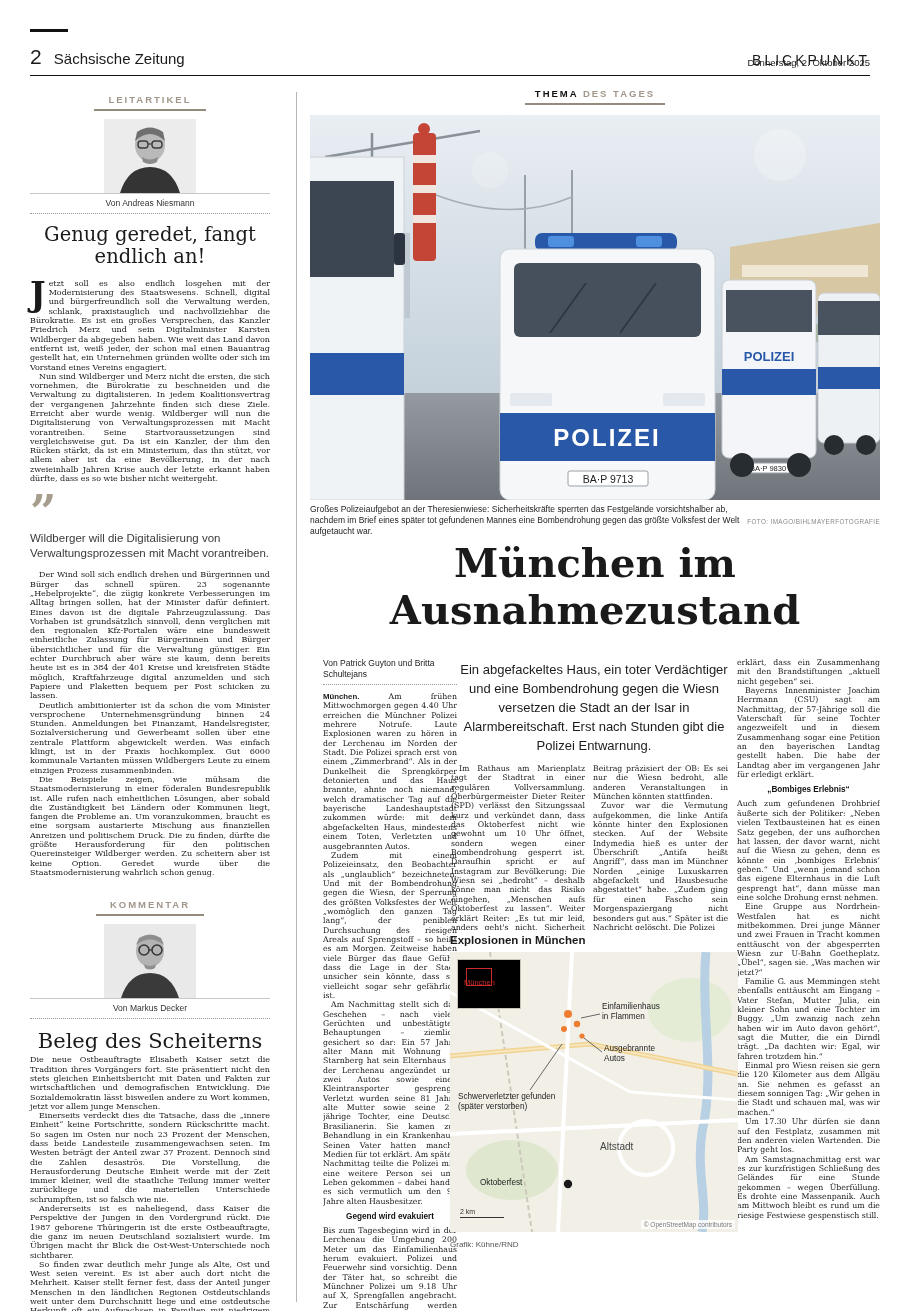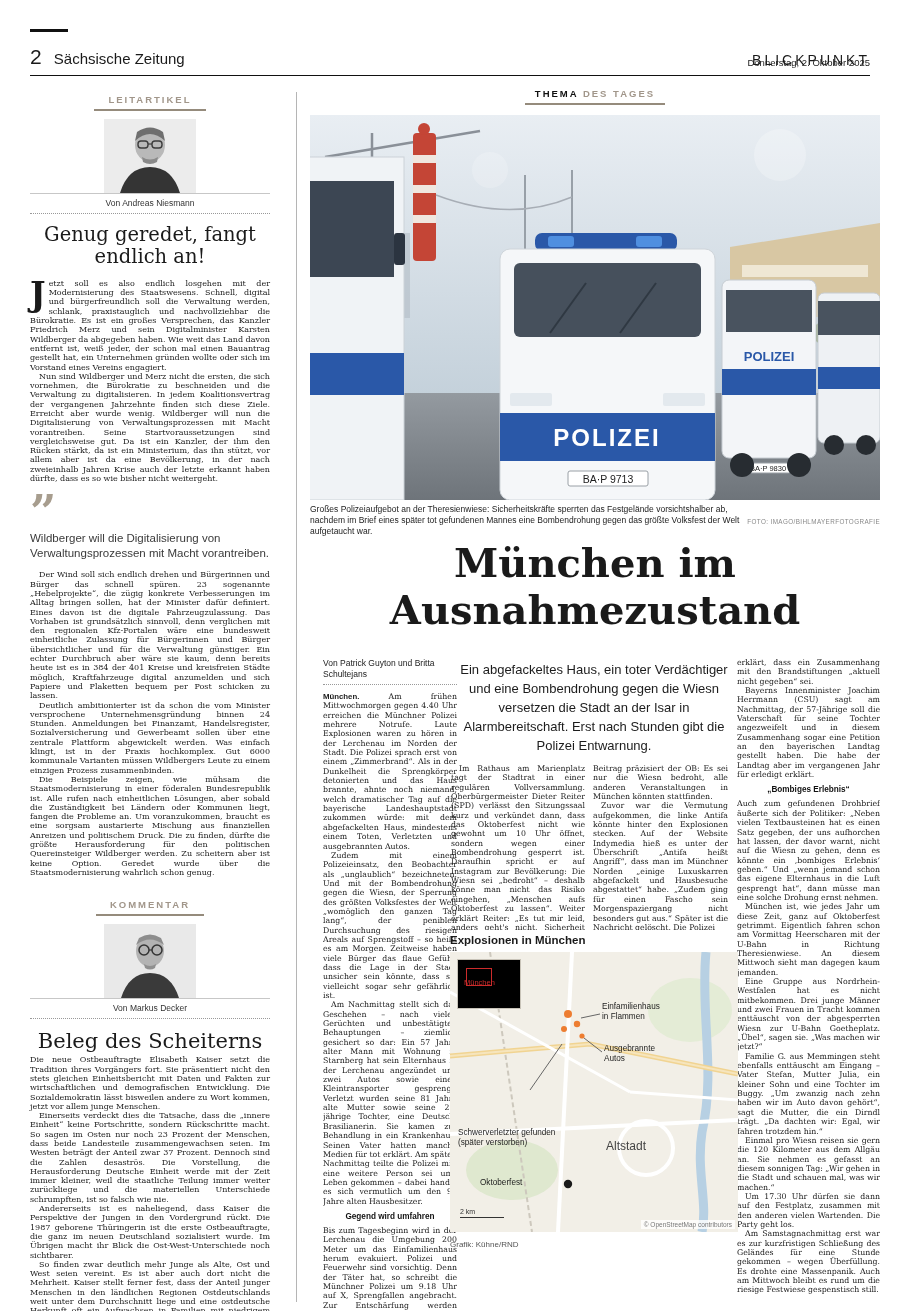--- a/index.html
+++ b/index.html
@@ -77,21 +77,21 @@
 
   .standfirst { position:absolute; left:146px; top:2px; width:276px; text-align:center;
                 font-family:"Liberation Sans",sans-serif; font-size:13px; line-height:19px; color:#1c1c1c; }
 
   
   .map { position:absolute; left:140px; top:276px; width:288px; }
   .map h3 { font-family:"Liberation Sans",sans-serif; font-size:11.5px; font-weight:700; margin-bottom:6px; }
   .map-canvas { position:relative; width:288px; height:280px; background:#f2efe7; overflow:hidden; }
   .maplabel { position:absolute; font-family:"Liberation Sans",sans-serif; font-size:8.2px;
               line-height:9.6px; color:#1d1d1d; white-space:pre-line; }
-  .maplabel.area { color:#444; font-size:12px;margin-left:6px; }
+  .maplabel.area { color:#444; font-size:10px; }
   .map-inset { position:absolute; left:7px; top:7px; width:64px; height:50px; background:#000000;
                border:1px solid #c8c3b8; }
   .map-inset .city { position:absolute; left:6px; top:18px; font-family:"Liberation Sans",sans-serif;
                      font-size:7.5px; color:#cc2b2b; }
   .map-inset .box { position:absolute; left:8px; top:8px; width:26px; height:18px; border:1.5px solid #cc2b2b; }
   .map-scale { position:absolute; left:10px; bottom:14px; font-family:"Liberation Sans",sans-serif;
                font-size:7px; color:#333; }
   .map-scale::after { content:""; display:block; width:42px; height:1px; background:#333; margin-top:2px;
                       border-left:1px solid #333; border-right:1px solid #333; }
   .map-attrib { position:absolute; right:3px; bottom:3px; background:rgba(255,255,255,.8);
@@ -263,21 +263,21 @@
 
     <h1 class="mainhead">München im Ausnahmezustand</h1>
 
     <div class="article">
       <div class="col c1">
         <div class="art-byline">Von Patrick Guyton und Britta Schultejans</div>
         <div class="art-body">
             <p><strong class="lead">München.</strong> Am frühen Mittwochmorgen gegen 4.40 Uhr erreichen die Münchner Polizei mehrere Notrufe. Laute Explosionen waren zu hören in der Lerchenau im Norden der Stadt. Die Polizei sprach erst von einem „Zimmerbrand“. Als in der Dunkelheit die Sprengkörper detonierten und das Haus brannte, ahnte noch niemand, welch dramatischer Tag auf die bayerische Landeshauptstadt zukommen würde: mit dem abgefackelten Haus, mindestens einem Toten, Verletzten und ausgebrannten Autos.</p>
             <p>Zudem mit einem Polizeieinsatz, den Beobachter als „unglaublich“ bezeichneten. Und mit der Bombendrohung gegen die Wiesn, der Sperrung des größten Volksfestes der Welt „womöglich den ganzen Tag lang“, der peniblen Durchsuchung des riesigen Areals auf Sprengstoff – so heißt es am Morgen. Zeitweise haben viele Bürger das flaue Gefühl, dass die Lage in der Stadt unsicher sein könnte, dass sie vielleicht sogar sehr gefährlich ist.</p>
             <p>Am Nachmittag stellt sich das Geschehen – nach vielen Gerüchten und unbestätigten Behauptungen – ziemlich gesichert so dar: Ein 57 Jahre alter Mann mit Wohnung in Starnberg hat sein Elternhaus in der Lerchenau angezündet und zwei Autos sowie einen Kleintransporter gesprengt. Verletzt wurden seine 81 Jahre alte Mutter sowie seine 21-jährige Tochter, eine Deutsch-Brasilianerin. Sie kamen zur Behandlung in ein Krankenhaus. Seinen Vater hatten manche Medien für tot erklärt. Am späten Nachmittag teilte die Polizei mit, eine weitere Person sei ums Leben gekommen – dabei handle es sich vermutlich um den 90 Jahre alten Hausbesitzer.</p>
-            <h4>Gegend wird umfahren</h4>
+            <h4>Gegend wird evakuiert</h4>
             <p>Bis zum Tagesbeginn wird in der Lerchenau die Umgebung 200 Meter um das Einfamilienhaus herum evakuiert. Polizei und Feuerwehr sind vorsichtig. Denn der Täter hat, so schreibt die Münchner Polizei um 9.18 Uhr auf X, Sprengfallen angebracht. Zur Entschärfung werden Spezialisten hinzugezogen. Auf den großen Straßen geht nichts mehr, Autofahrer sollen die Gegend weiträumig umfahren. In zwei Schulen fällt der Unterricht aus.</p>
           </div>
       </div>
 
       <div class="standfirst">Ein abgefackeltes Haus, ein toter Verdächtiger und eine Bombendrohung gegen die Wiesn versetzen die Stadt an der Isar in Alarmbereitschaft. Erst nach Stunden gibt die Polizei Entwarnung.</div>
 
       <div class="col c2">
         <div class="art-body">
             <p class="ind">Im Rathaus am Marienplatz tagt der Stadtrat in einer regulären Vollversammlung. Oberbürgermeister Dieter Reiter (SPD) verlässt den Sitzungssaal kurz und verkündet dann, dass das Oktoberfest nicht wie gewohnt um 10 Uhr öffnet, sondern wegen einer Bombendrohung gesperrt ist. Daraufhin spricht er auf Instagram zur Bevölkerung: Die Wiesn sei „bedroht“ – deshalb könne man nicht das Risiko eingehen, „Menschen aufs Oktoberfest zu lassen“. Weiter erklärt Reiter: „Es tut mir leid, anders geht's nicht. Sicherheit geht vor.“ In einem späteren</p>
           </div>
@@ -287,21 +287,20 @@
             <p>Beitrag präzisiert der OB: Es sei nur die Wiesn bedroht, alle anderen Veranstaltungen in München könnten stattfinden.</p>
             <p>Zuvor war die Vermutung aufgekommen, die linke Antifa könnte hinter den Explosionen stecken. Auf der Website Indymedia hieß es unter der Überschrift „Antifa heißt Angriff“, dass man im Münchner Norden „einige Luxuskarren abgefackelt und Hausbesuche abgestattet“ habe. „Zudem ging für einen Fascho sein Morgenspaziergang nicht besonders gut aus.“ Später ist die Nachricht gelöscht. Die Polizei</p>
           </div>
       </div>
       <div class="col c4">
         <div class="art-body">
             <p>erklärt, dass ein Zusammenhang mit den Brandstiftungen „aktuell nicht gegeben“ sei.</p>
             <p>Bayerns Innenminister Joachim Herrmann (CSU) sagt am Nachmittag, der 57-Jährige soll die Vaterschaft für seine Tochter angezweifelt und in diesem Zusammenhang sogar eine Petition an den bayerischen Landtag gestellt haben. Die habe der Landtag aber im vergangenen Jahr für erledigt erklärt.</p>
             <h4>„Bombiges Erlebnis“</h4>
             <p>Auch zum gefundenen Drohbrief äußerte sich der Politiker: „Neben vielen Textbausteinen hat es einen Satz gegeben, der uns aufhorchen hat lassen, der davor warnt, nicht auf die Wiesn zu gehen, denn es könnte ein ‚bombiges Erlebnis‘ geben.“ Und „wenn jemand schon das eigene Elternhaus in die Luft gesprengt hat“, dann müsse man eine solche Drohung ernst nehmen.</p>
-            <p>München ist, wie jedes Jahr um diese Zeit, ganz auf Oktoberfest getrimmt. Eigentlich fahren schon am Vormittag Heerscharen mit der U-Bahn in Richtung Theresienwiese. An diesem Mittwoch sieht man dagegen kaum jemanden.</p>
             <p>Eine Gruppe aus Nordrhein-Westfalen hat es nicht mitbekommen. Drei junge Männer und zwei Frauen in Tracht kommen enttäuscht von der abgesperrten Wiesn zur U-Bahn Goetheplatz. „Übel“, sagen sie. „Was machen wir jetzt?“</p>
             <p>Familie G. aus Memmingen steht ebenfalls enttäuscht am Eingang – Vater Stefan, Mutter Julia, ein kleiner Sohn und eine Tochter im Buggy. „Um zwanzig nach zehn haben wir im Auto davon gehört“, sagt die Mutter, die ein Dirndl trägt. „Da dachten wir: Egal, wir fahren trotzdem hin.“</p>
             <p>Einmal pro Wiesn reisen sie gern die 120 Kilometer aus dem Allgäu an. Sie nehmen es gefasst an diesem sonnigen Tag: „Wir gehen in die Stadt und schauen mal, was wir machen.“</p>
             <p>Um 17.30 Uhr dürfen sie dann auf den Festplatz, zusammen mit den anderen vielen Wartenden. Die Party geht los.</p>
             <p>Am Samstagnachmittag erst war es zur kurzfristigen Schließung des Geländes für eine Stunde gekommen – wegen Überfüllung. Es drohte eine Massenpanik. Auch am Mittwoch bleibt es rund um die riesige Festwiese gespenstisch still.</p>
           </div>
       </div>
 
       <div class="map">
         <h3>Explosionen in München</h3>
@@ -330,21 +329,21 @@
           </svg>
           <div class="map-inset">
             <div class="box"></div>
             <div class="city">München</div>
           </div>
           <div id="maplabels">
               <div class="maplabel" style="left: 152px; top: 50px; width: 110px;">Einfamilienhaus
 in Flammen</div>
               <div class="maplabel" style="left: 154px; top: 92px; width: 100px;">Ausgebrannte
 Autos</div>
-              <div class="maplabel" style="left: 8px; top: 140px; width: 140px; margin-top: 36px;">Schwerverletzter gefunden
+              <div class="maplabel" style="left: 8px; top: 140px; width: 140px;">Schwerverletzter gefunden
 (später verstorben)</div>
               <div class="maplabel" style="left: 30px; top: 226px; width: 80px;">Oktoberfest</div>
               <div class="maplabel area" style="left: 150px; top: 190px; width: 70px;">Altstadt</div>
             </div>
           <div class="map-scale">2 km</div>
           <div class="map-attrib">© OpenStreetMap contributors</div>
         </div>
         <div class="map-credit">Grafik: Kühne/RND</div>
       </div>
     </div>

